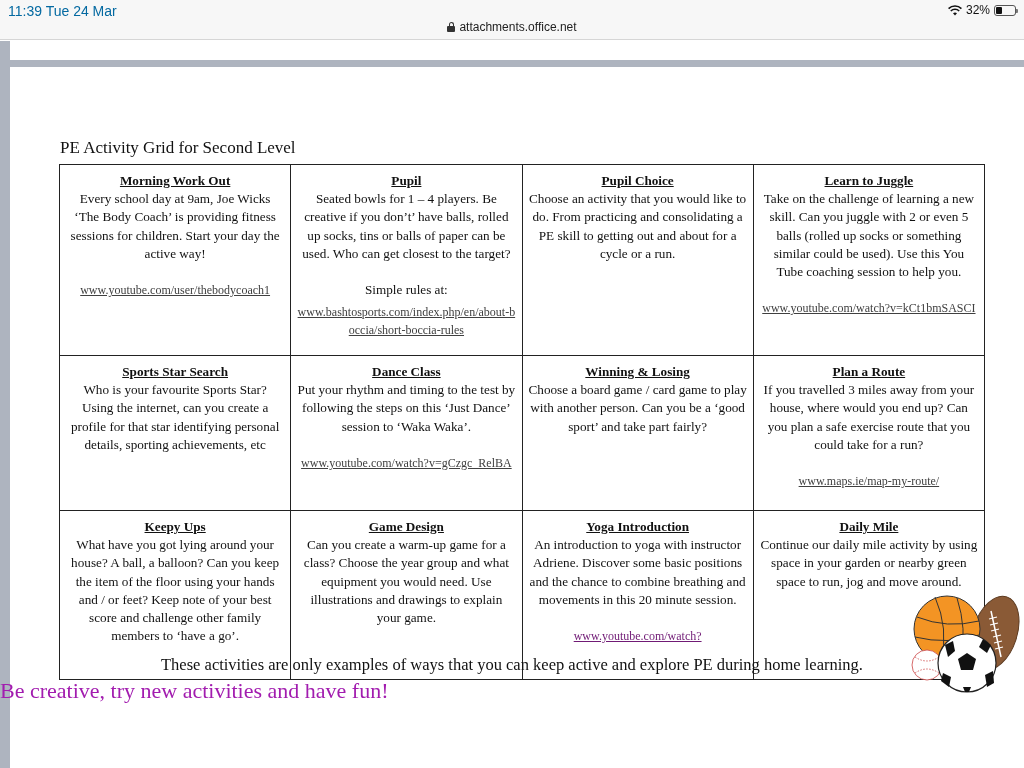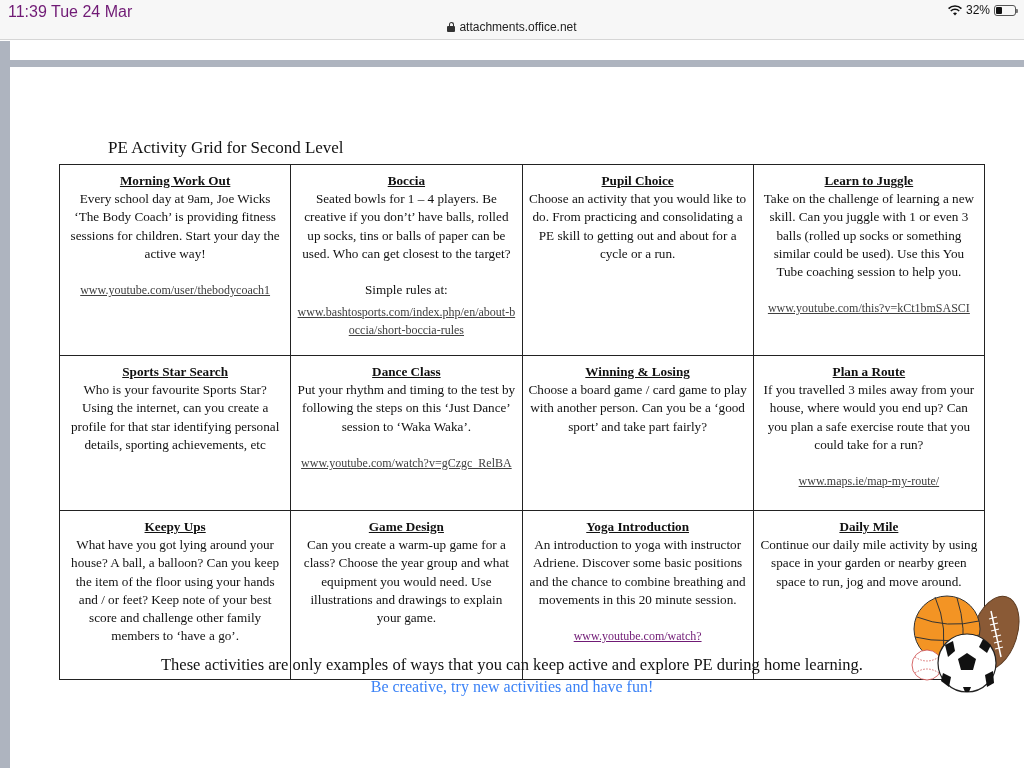--- a/index.html
+++ b/index.html
@@ -3,39 +3,39 @@
   <meta charset="utf-8">
   <style>
     * { box-sizing: border-box; margin: 0; padding: 0; }
     html, body { width: 1024px; height: 768px; overflow: hidden; background: #ffffff; }
     body { position: relative; font-family: "Liberation Sans", sans-serif; }
 
     .statusbar {
       position: absolute; left: 0; top: 0; width: 1024px; height: 40px;
       background: #f7f7f7; border-bottom: 1px solid #d6d6d6;
     }
-    .status-time { position: absolute; left: 8px; top: 3px; font-size: 16px; color: #701a75; }
+    .status-time { position: absolute; left: 8px; top: 3px; font-size: 14px; color: #0369a1; }
     .status-right { position: absolute; right: 8px; top: 3px; font-size: 12px; color: #111; display: flex; align-items: center; gap: 4px; }
     .wifi-icon { width: 14px; height: 11px; display: inline-block; }
     .battery-icon { width: 22px; height: 11px; border: 1px solid #555; border-radius: 3px; position: relative; display: inline-block; }
     .battery-fill { position: absolute; left: 1px; top: 1px; bottom: 1px; background: #111; border-radius: 1px; }
     .battery-tip { position: absolute; right: -3px; top: 3px; width: 2px; height: 4px; background: #777; border-radius: 0 1px 1px 0; }
     .urlbar { position: absolute; left: 0; right: 0; top: 20px; text-align: center; font-size: 12px; color: #222; }
     .lock-icon { display: inline-block; width: 8px; height: 10px; position: relative; margin-right: 4px; vertical-align: -1px; }
     .lock-icon .body { position: absolute; left: 0; bottom: 0; width: 8px; height: 6px; background: #333; border-radius: 1px; }
     .lock-icon .shackle { position: absolute; left: 1.5px; top: 0; width: 5px; height: 6px; border: 1.5px solid #333; border-bottom: none; border-radius: 3px 3px 0 0; }
 
     .viewer-left { position: absolute; left: 0; top: 41px; width: 10px; height: 727px; background: #aeb4bf; }
     .viewer-top-white { position: absolute; left: 10px; top: 41px; right: 0; height: 19px; background: #fff; }
     .viewer-sep { position: absolute; left: 10px; top: 60px; right: 0; height: 7px; background: #aeb4bf; }
     .page { position: absolute; left: 10px; top: 67px; right: 0; bottom: 0; background: #fff; }
 
     .doc-title {
       position: absolute; left: 60px; top: 138px;
-      font-family: "Liberation Serif", serif; font-size: 17px; color: #111; margin-left: 48px;
+      font-family: "Liberation Serif", serif; font-size: 17px; color: #111;
     }
 
     table.grid {
       position: absolute; left: 59px; top: 164px; width: 926px;
       border-collapse: collapse; table-layout: fixed;
       font-family: "Liberation Serif", serif; font-size: 13.2px; color: #111;
     }
     table.grid td {
       border: 1.5px solid #222; vertical-align: top; text-align: center;
       padding: 7px 6px 4px 6px; line-height: 18.2px;
@@ -48,22 +48,22 @@
     .cell-link { display: block; margin-top: 18px; font-size: 12px; line-height: 18px; color: #404040; text-decoration: underline; word-break: break-all; }
     .cell-link.blue { color: #701a75; }
     .cell-sub { display: block; margin-top: 18px; }
     .cell-sub + .cell-link { margin-top: 4px; }
 
     .footer-line1 {
       position: absolute; left: 0; width: 1024px; top: 655px; text-align: center;
       font-family: "Liberation Serif", serif; font-size: 16.5px; color: #111; 
     }
     .footer-line2 {
-      position: absolute; left: 0; width: 1024px; top: 678px; text-align: center;
-      font-family: "Liberation Serif", serif; font-size: 16px; color: #3b82f6;
+      position: absolute; left: 0; width: 1024px; top: 678px; text-align: left;
+      font-family: "Liberation Serif", serif; font-size: 22px; color: #a21caf;
     }
 
     .sports-balls { position: absolute; left: 905px; top: 595px; width: 119px; height: 100px; }
   </style>
 </head>
 <body>
 
 <div class="statusbar">
   <span class="status-time">11:39  Tue 24 Mar</span>
   <span class="status-right">
@@ -92,33 +92,33 @@
 
 <table class="grid">
   <tbody id="grid-body">
       <tr class="r1">
         <td>
           <span class="cell-title">Morning Work Out</span>
           <span class="cell-body">Every school day at 9am, Joe Wicks ‘The Body Coach’ is providing fitness sessions for children. Start your day the active way!</span>
           <a class="cell-link">www.youtube.com/user/thebodycoach1</a>
         </td>
         <td>
-          <span class="cell-title">Boccia</span>
+          <span class="cell-title">Pupil</span>
           <span class="cell-body">Seated bowls for 1 – 4 players. Be creative if you don’t’ have balls, rolled up socks, tins or balls of paper can be used. Who can get closest to the target?</span>
           <span class="cell-sub">Simple rules at:</span>
           <a class="cell-link">www.bashtosports.com/index.php/en/about-boccia/short-boccia-rules</a>
         </td>
         <td>
           <span class="cell-title">Pupil Choice</span>
           <span class="cell-body">Choose an activity that you would like to do. From practicing and consolidating a PE skill to getting out and about for a cycle or a run.</span>
         </td>
         <td>
           <span class="cell-title">Learn to Juggle</span>
-          <span class="cell-body">Take on the challenge of learning a new skill. Can you juggle with 1 or even 3 balls (rolled up socks or something similar could be used). Use this You Tube coaching session to help you.</span>
-          <a class="cell-link">www.youtube.com/this?v=kCt1bmSASCI</a>
+          <span class="cell-body">Take on the challenge of learning a new skill. Can you juggle with 2 or even 5 balls (rolled up socks or something similar could be used). Use this You Tube coaching session to help you.</span>
+          <a class="cell-link">www.youtube.com/watch?v=kCt1bmSASCI</a>
         </td>
       </tr>
       <tr class="r2">
         <td>
           <span class="cell-title">Sports Star Search</span>
           <span class="cell-body">Who is your favourite Sports Star? Using the internet, can you create a profile for that star identifying personal details, sporting achievements, etc</span>
         </td>
         <td>
           <span class="cell-title">Dance Class</span>
           <span class="cell-body">Put your rhythm and timing to the test by following the steps on this ‘Just Dance’ session to ‘Waka Waka’.</span>

